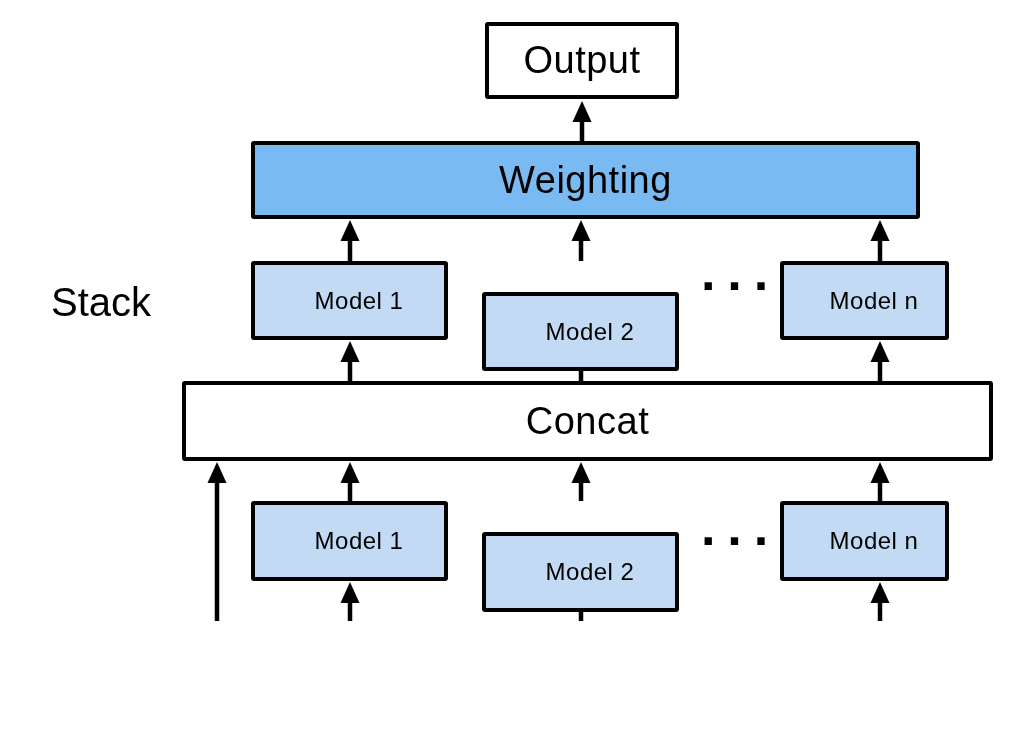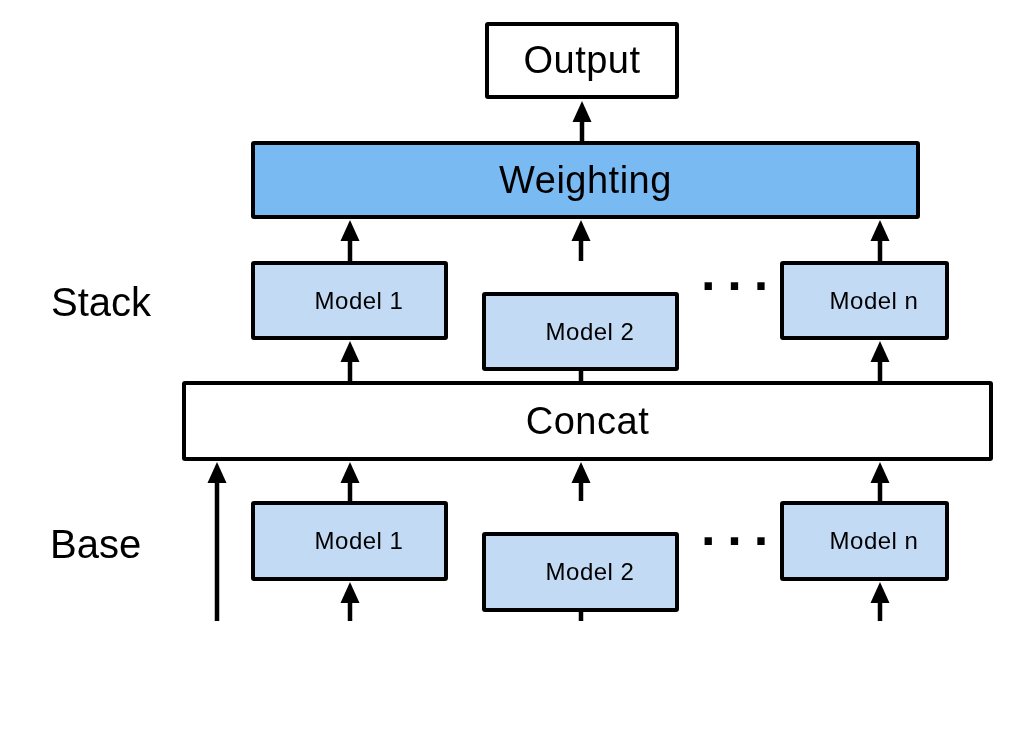--- a/index.html
+++ b/index.html
@@ -162,21 +162,20 @@
 
   <div class="row-label stack">Stack</div>
 
   <div class="box model stack-row m1">Model 1</div>
   <div class="box model stack-row m2">Model 2</div>
   <div class="dots stack-dots">···</div>
   <div class="box model stack-row mn">Model n</div>
 
   <div class="box concat">Concat</div>
 
-  <div class="row-label base">Base</div>
 
   <div class="box model base-row m1">Model 1</div>
   <div class="box model base-row m2">Model 2</div>
   <div class="dots base-dots">···</div>
   <div class="box model base-row mn">Model n</div>
 
 
 </div>
 
 </body></html>

